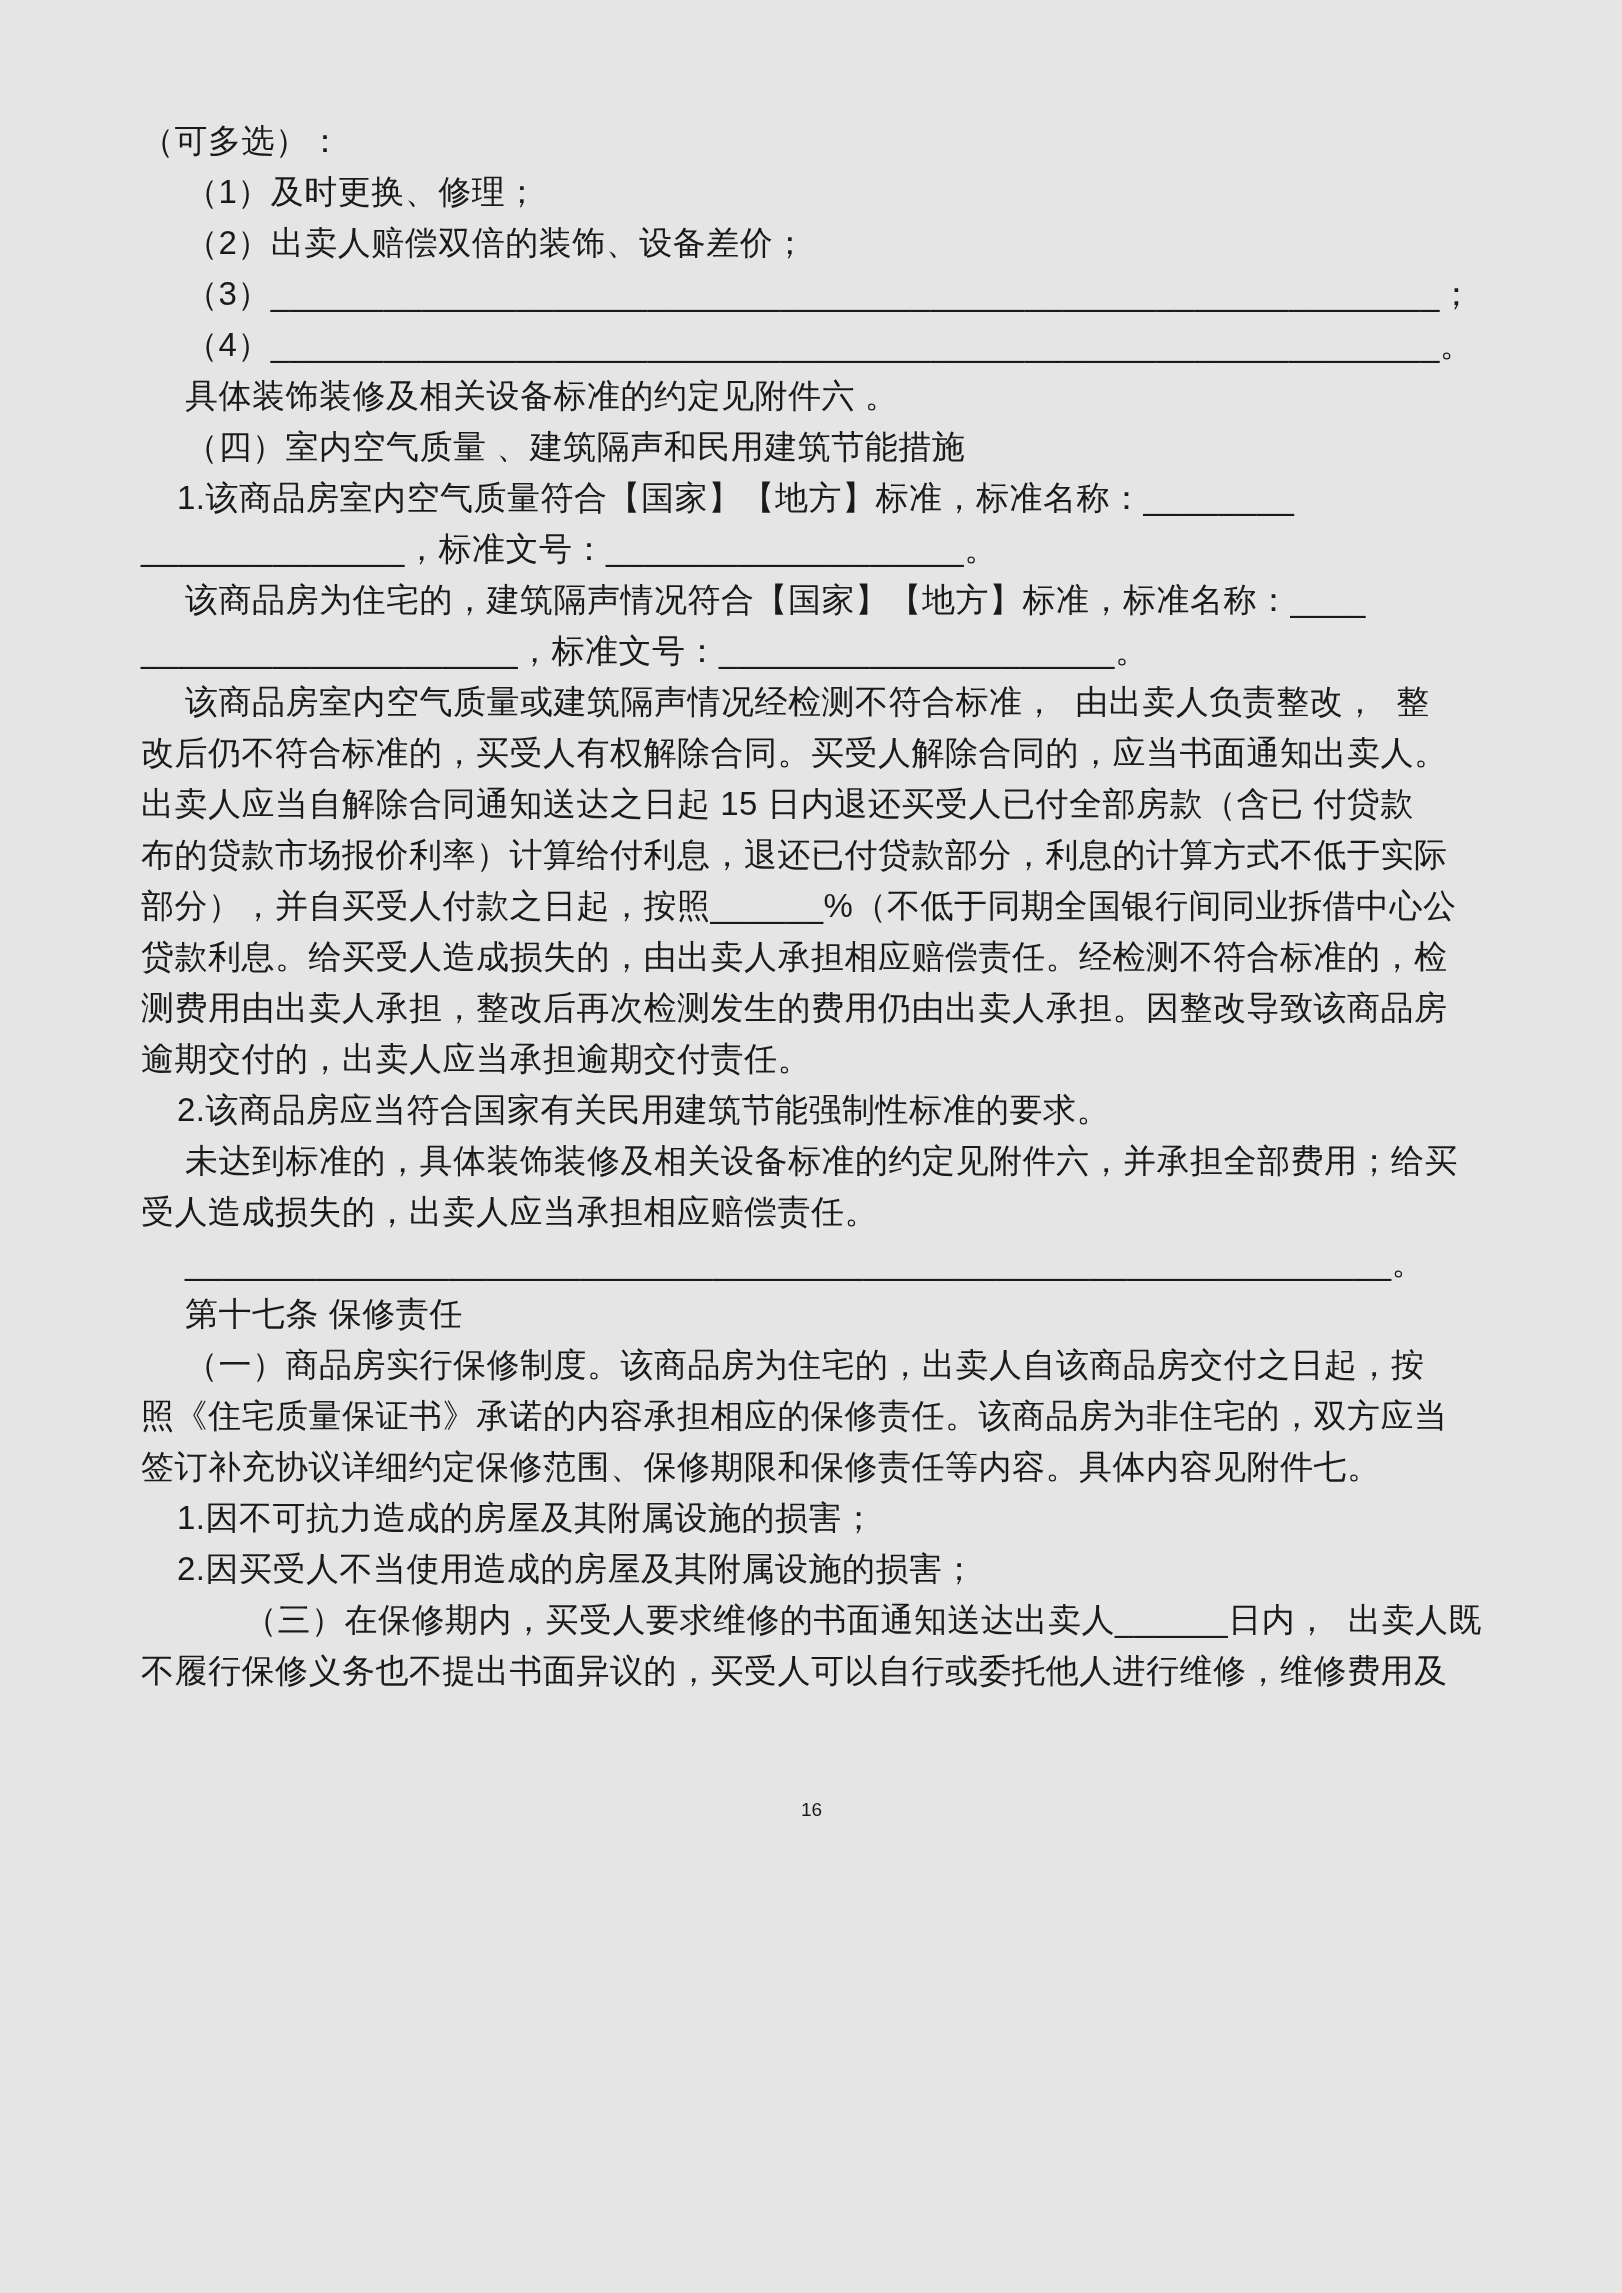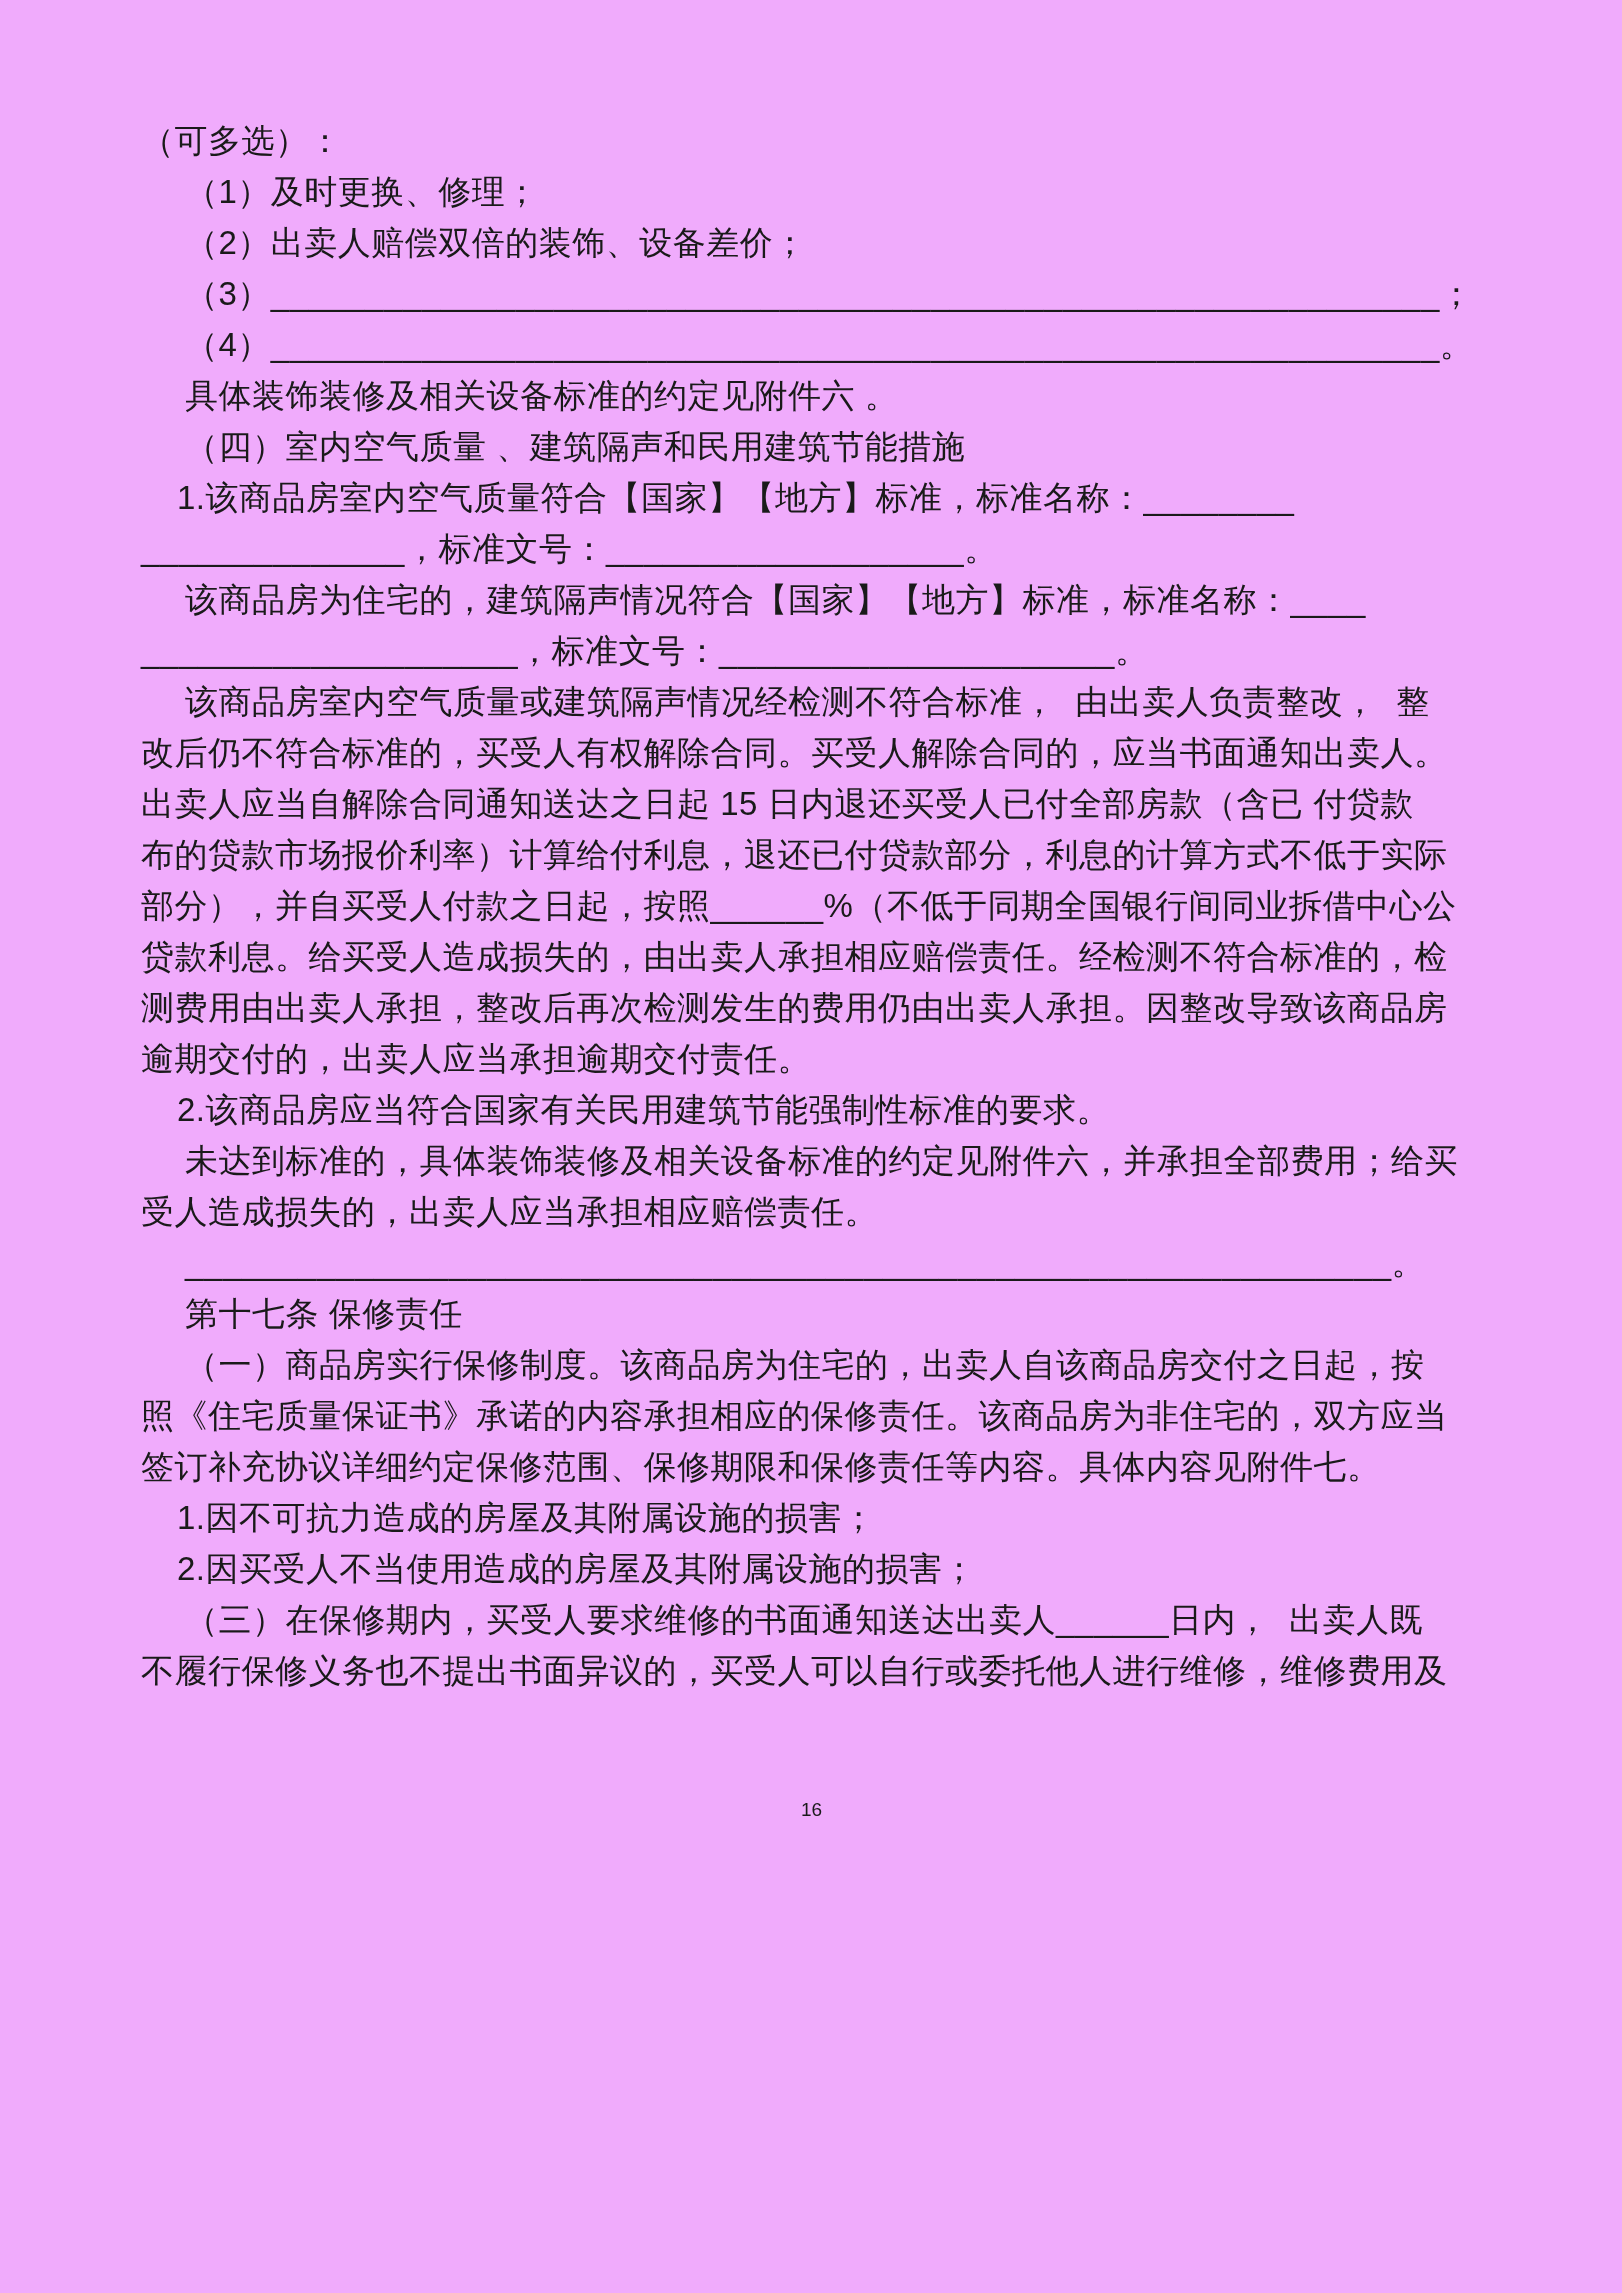--- a/index.html
+++ b/index.html
@@ -5,21 +5,21 @@
   * { box-sizing: border-box; }
   html, body {
     margin: 0;
     padding: 0;
     background: #ffffff;
   }
   .page {
     position: relative;
     width: 1623px;
     height: 2294px;
-    background: #f0abfc;
+    background: #e5e5e5;
     font-family: "Liberation Sans", "DejaVu Sans", sans-serif;
     color: #1a1a1a;
     overflow: hidden;
   }
   .content {
     position: absolute;
     left: 141px;
     top: 115px;
     width: 1341px;
   }
@@ -70,18 +70,18 @@
       <div class="line" style="padding-left: 36px;">2.该商品房应当符合国家有关民用建筑节能强制性标准的要求。</div>
       <div class="line" style="padding-left: 44px;">未达到标准的，具体装饰装修及相关设备标准的约定见附件六，并承担全部费用；给买</div>
       <div class="line" style="padding-left: 0px;">受人造成损失的，出卖人应当承担相应赔偿责任。</div>
       <div class="line" style="padding-left: 44px;">________________________________________________________________。</div>
       <div class="line" style="padding-left: 44px;">第十七条 保修责任</div>
       <div class="line" style="padding-left: 44px;">（一）商品房实行保修制度。该商品房为住宅的，出卖人自该商品房交付之日起，按</div>
       <div class="line" style="padding-left: 0px;">照《住宅质量保证书》承诺的内容承担相应的保修责任。该商品房为非住宅的，双方应当</div>
       <div class="line" style="padding-left: 0px;">签订补充协议详细约定保修范围、保修期限和保修责任等内容。具体内容见附件七。</div>
       <div class="line" style="padding-left: 36px;">1.因不可抗力造成的房屋及其附属设施的损害；</div>
       <div class="line" style="padding-left: 36px;">2.因买受人不当使用造成的房屋及其附属设施的损害；</div>
-      <div class="line" style="padding-left: 44px;">（三）在保修期内，买受人要求维修的书面通知送达出卖人______日内，  出卖人既</div>
+      <div class="line" style="padding-left: 44px; text-align: right;">（三）在保修期内，买受人要求维修的书面通知送达出卖人______日内，  出卖人既</div>
       <div class="line" style="padding-left: 0px;">不履行保修义务也不提出书面异议的，买受人可以自行或委托他人进行维修，维修费用及</div>
     </div>
   <div class="page-number">16</div>
 </div>
 
 
 </body></html>

